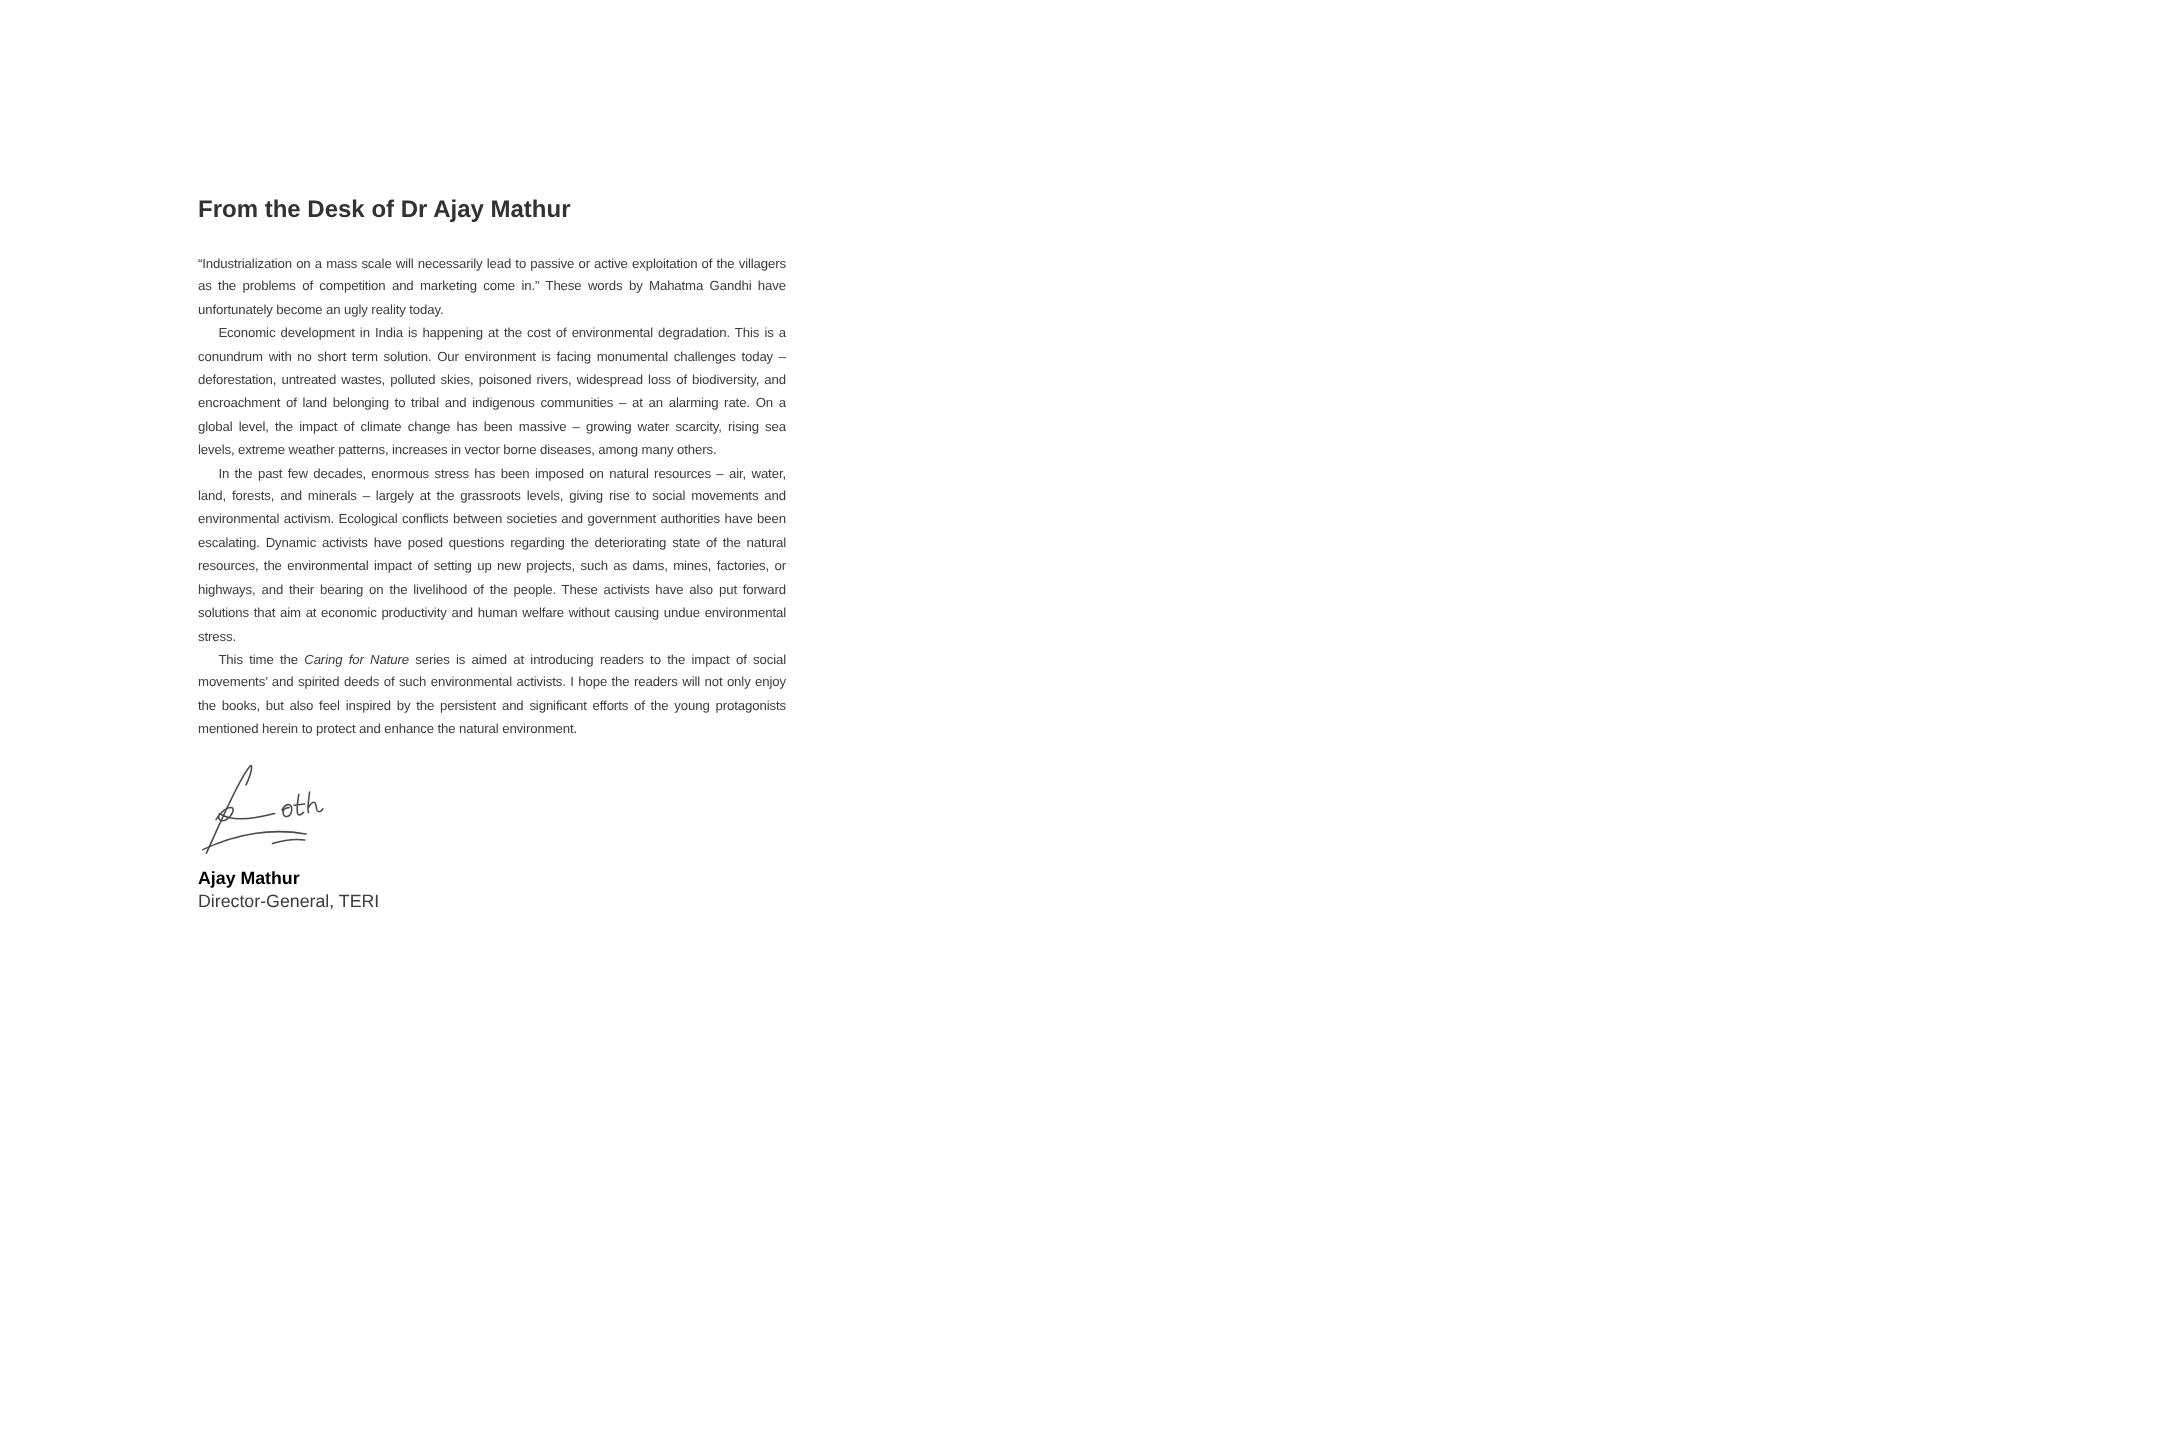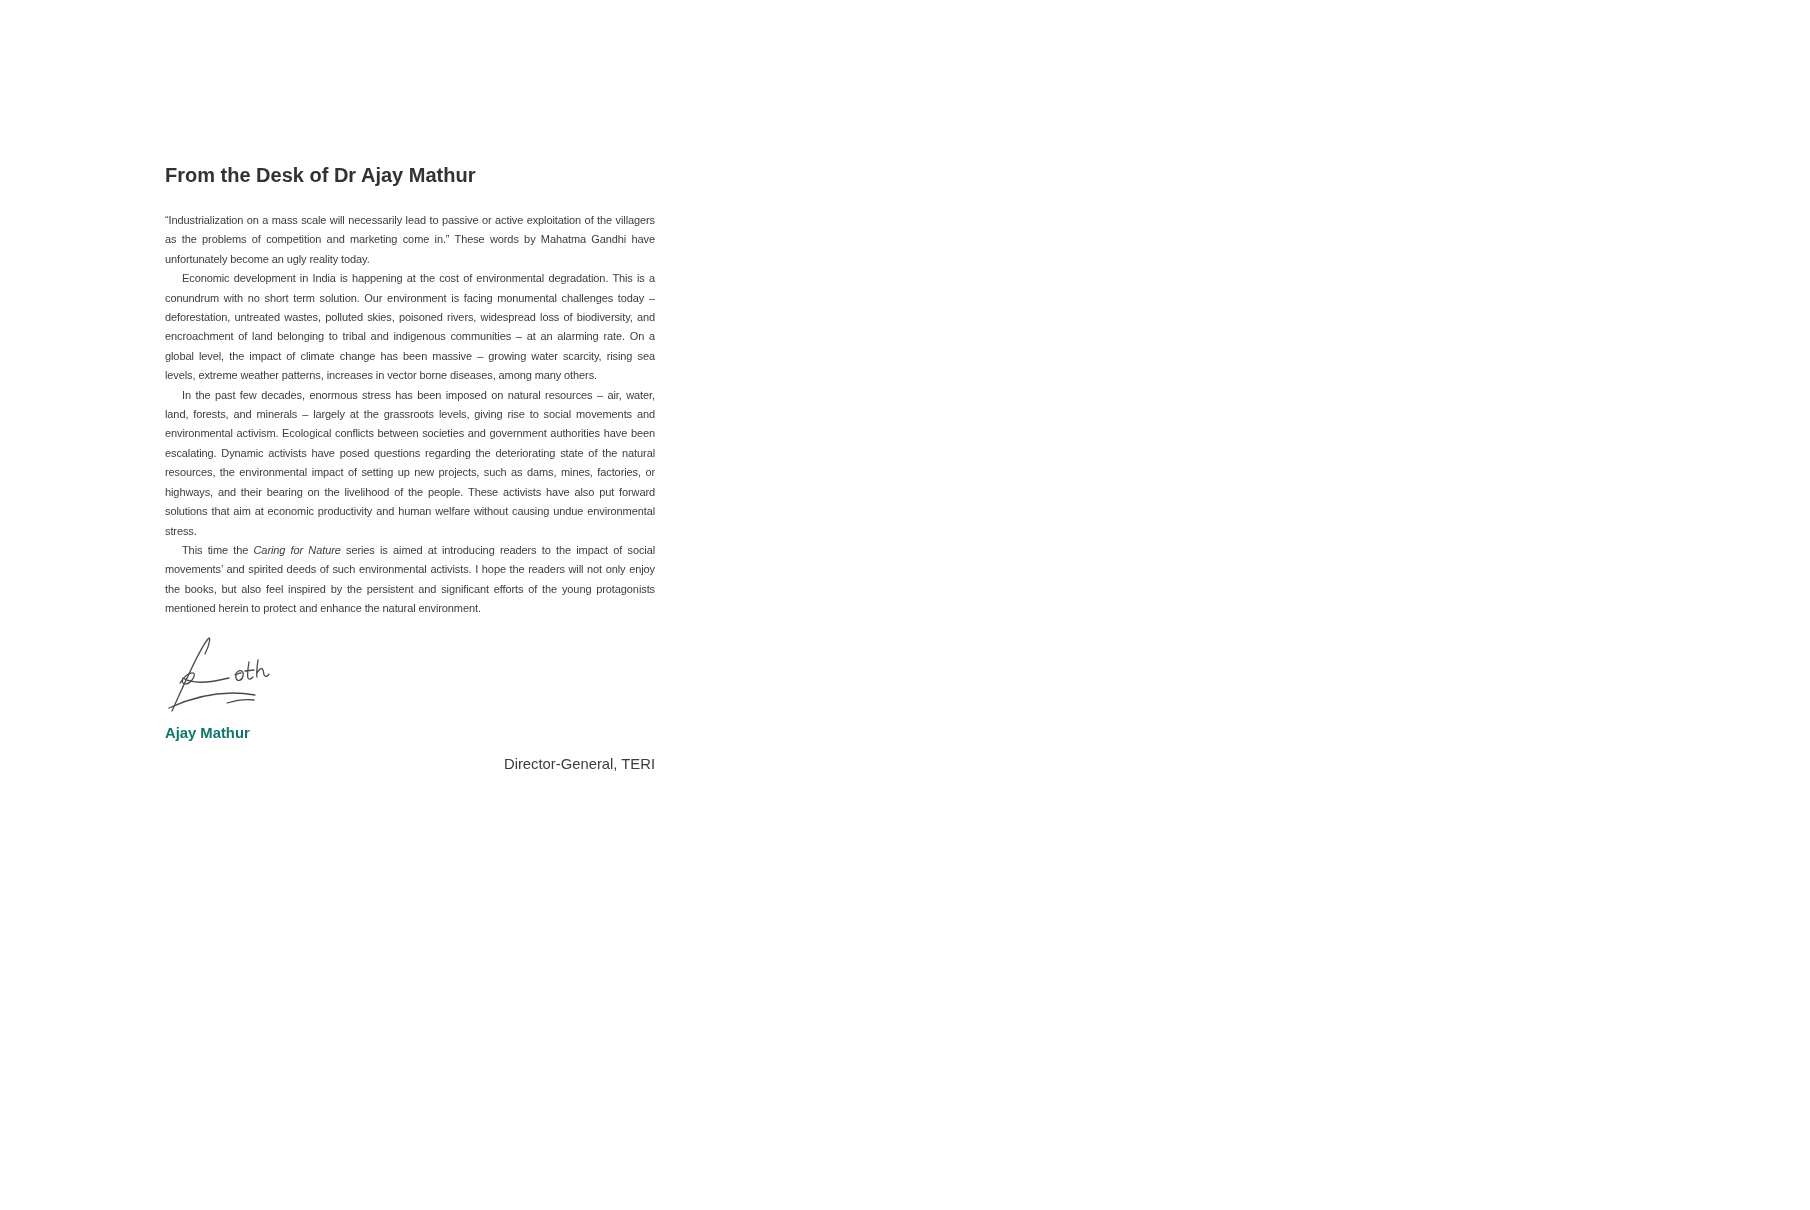--- a/index.html
+++ b/index.html
@@ -48,27 +48,26 @@
   }
   .signature-wrap svg {
     display: block;
     width: 132px;
     height: 78px;
   }
   .sig-name {
     font-weight: 700;
     font-size: 14.8px;
     margin-top: 12px;
-    color: #0f766e;
+    color: #000000;
   }
   .sig-role {
     font-size: 14.8px;
-    margin-top: 15px;
+    margin-top: 3px;
     color: #3c3c3c;
-    text-align: right;
   }
 </style>
 </head>
 <body>
 
 <div class="page">
   <div class="content">
 
     <h1 class="title">From the Desk of Dr Ajay Mathur</h1>
 

